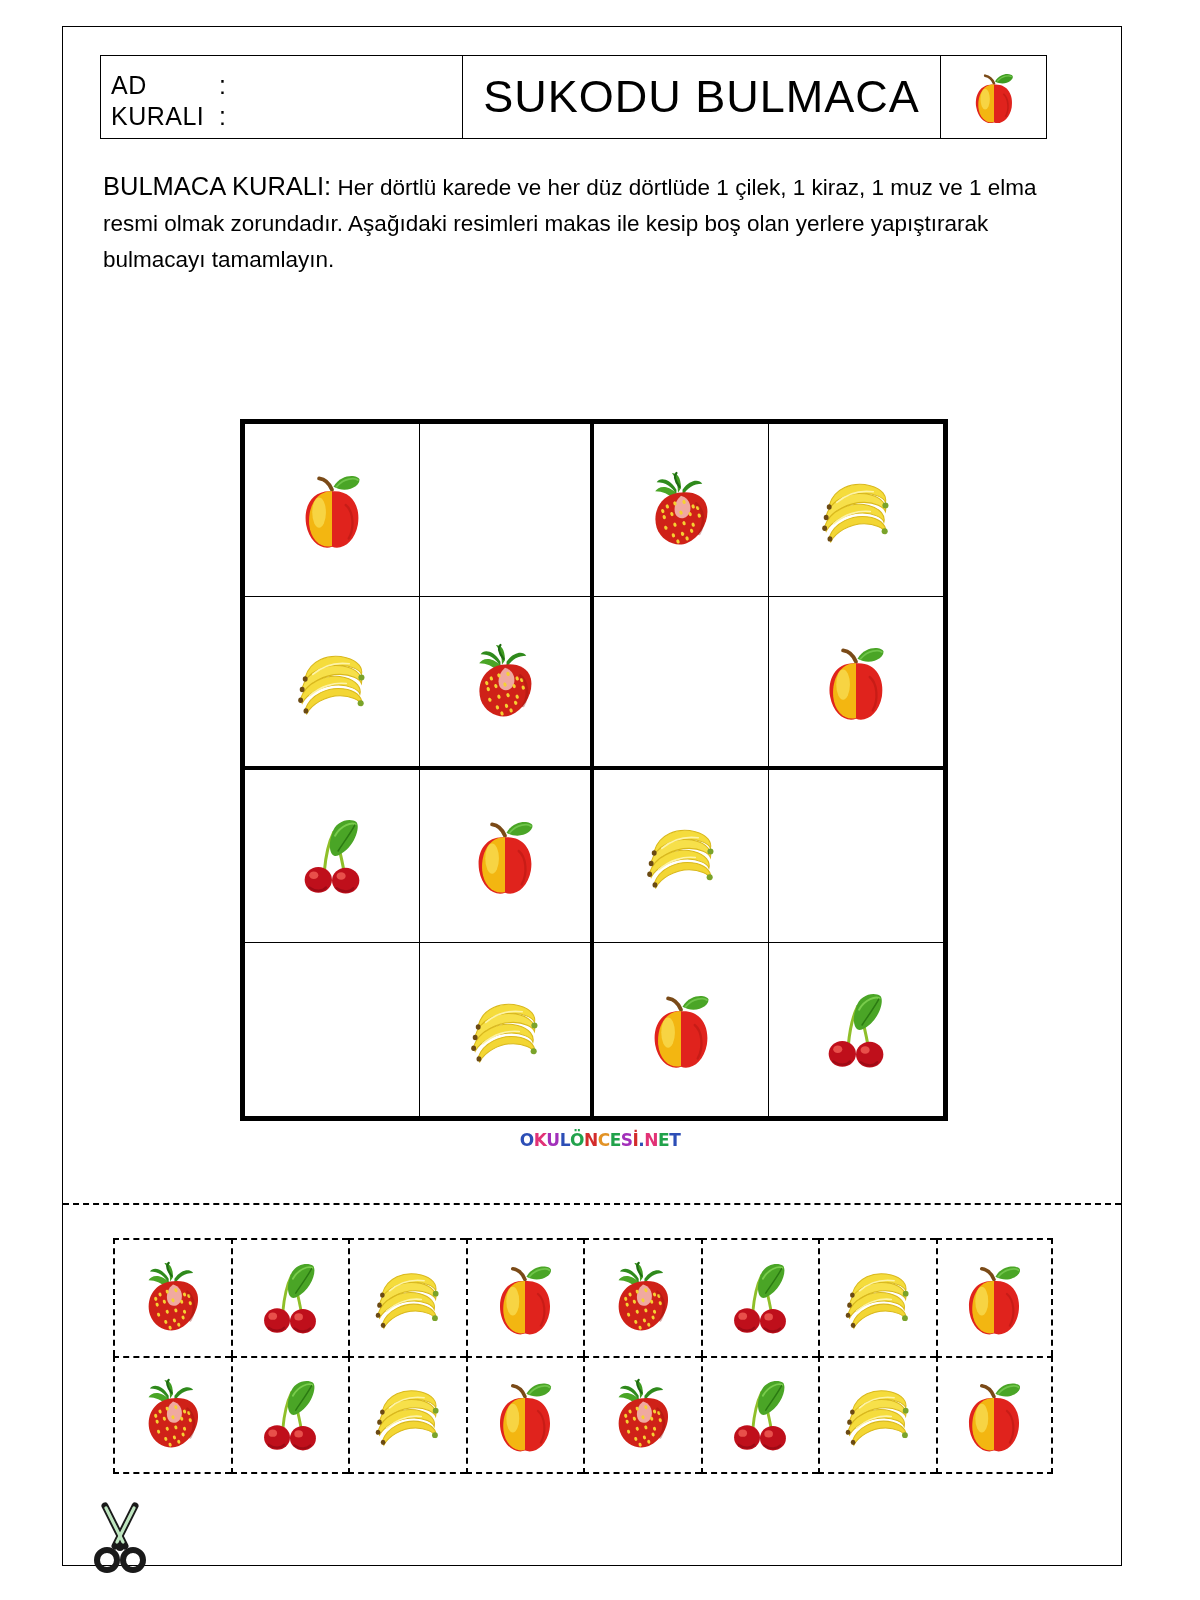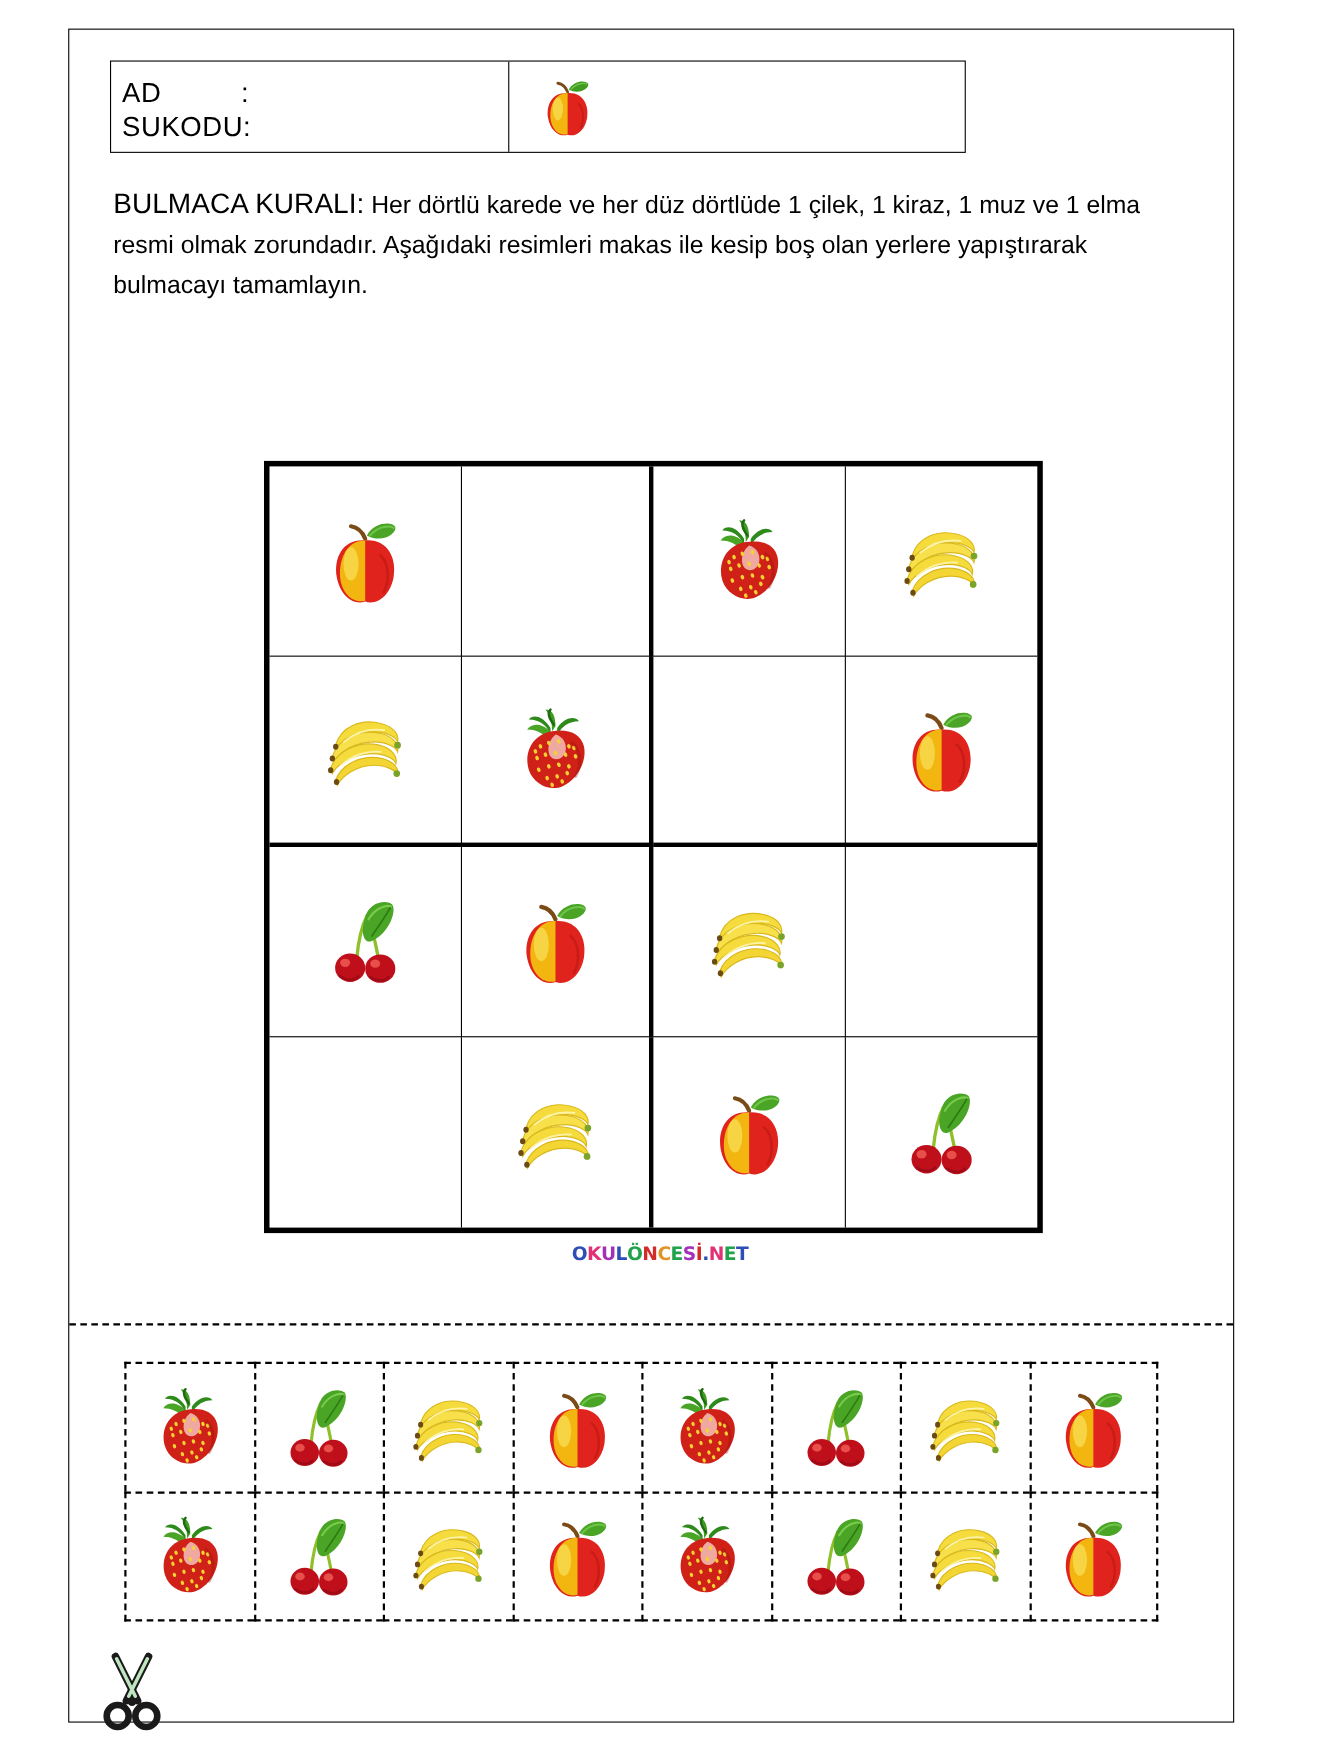--- a/index.html
+++ b/index.html
@@ -25,21 +25,21 @@
     height: 1540px;
     border: 1.5px solid #000;
     box-sizing: border-box;
   }
 
   
   .header-box {
     position: absolute;
     left: 100px;
     top: 55px;
-    width: 778px;
+    width: 947px;
     height: 84px;
     border: 1.5px solid #000;
     box-sizing: border-box;
     display: flex;
     background: #fff;
   }
   .header-name {
     width: 362px;
     border-right: 1.5px solid #000;
     box-sizing: border-box;
@@ -178,24 +178,25 @@
 
 <div class="page-frame"></div>
 
 <div class="header-box">
 
   <div class="header-name">
     <div class="name-row">
       <span class="name-label">AD</span><span>:</span>
     </div>
     <div class="name-row">
-      <span class="name-label">SUKODU</span><span>:</span>
+      <span class="name-label">KURALI</span><span>:</span>
     </div>
   </div>
 
+  <div class="header-title">SUKODU BULMACA</div>
 
   <div class="header-icon">
     <svg class="fruit-svg" width="52" height="60" viewBox="0 0 100 112">
       <path d="M50 30 C46 20 40 16 33 15" stroke="#7a4a17" stroke-width="5" fill="none" stroke-linecap="round"></path>
       <path d="M52 26 C62 8 84 10 86 16 C88 24 70 36 52 26 Z" fill="#3f9c21"></path>
       <path d="M56 26 C66 14 80 14 84 17" stroke="#6fc44a" stroke-width="2.5" fill="none"></path>
       <path d="M50 32 C24 30 12 52 16 76 C20 98 36 110 50 105 C64 110 80 98 84 76 C88 52 76 30 50 32 Z" fill="#e0231d"></path>
       <path d="M50 32 C30 31 18 52 20 76 C22 96 36 108 50 104 Z" fill="#f3b611"></path>
       <ellipse cx="33" cy="60" rx="9" ry="20" fill="#f7d94c" opacity="0.85"></ellipse>
       <path d="M68 50 C78 58 80 80 72 94" stroke="#ab1510" stroke-width="3" fill="none" opacity="0.5"></path>

